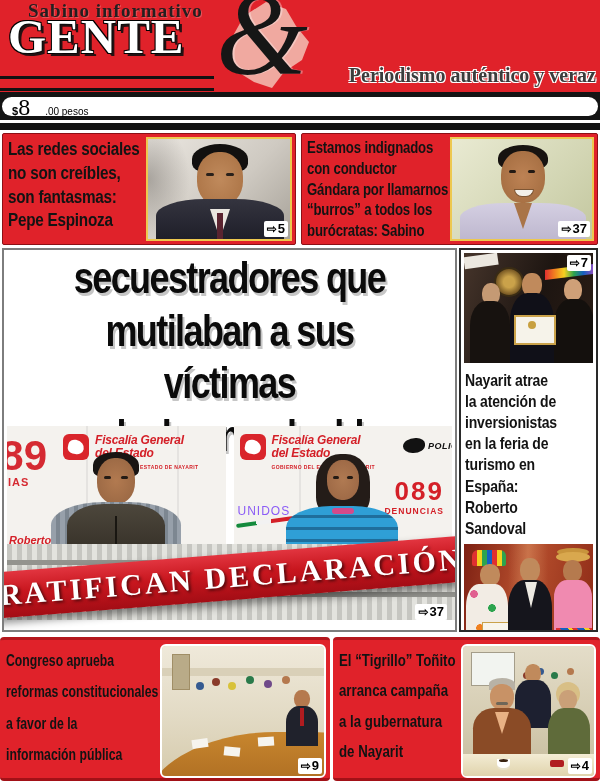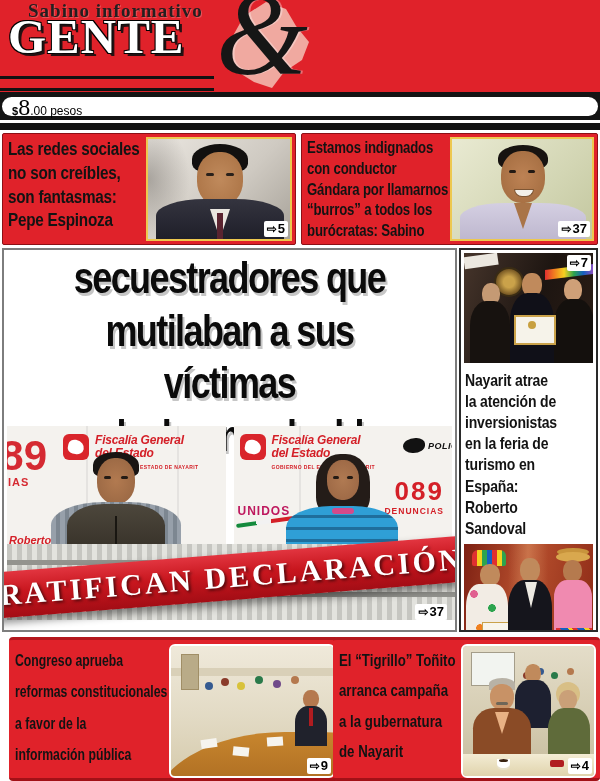--- a/index.html
+++ b/index.html
@@ -27,21 +27,21 @@
 
   
   .infobar{position:absolute;left:0;top:92px;width:600px;height:28px;background:#141414;}
   .pill{position:absolute;left:2px;top:5px;width:596px;height:19px;background:#ffffff;border-radius:10px;
     display:flex;align-items:center;justify-content:space-between;padding:0 10px;box-sizing:border-box;}
   .director{font-weight:bold;font-size:10.5px;color:#111;letter-spacing:.2px;}
   .issue{font-weight:bold;font-size:10px;color:#111;}
   .price{display:flex;align-items:flex-end;line-height:1;}
   .price .sym{font-weight:bold;font-size:11px;padding-bottom:2px;}
   .price .whole{font-family:"Liberation Serif",serif;font-size:24px;}
-  .price .frac{font-size:12px;padding-bottom:2px;}
+  .price .frac{font-size:10px;padding-bottom:2px;margin-left:15px;}
   .black-rule{position:absolute;left:0;top:123px;width:600px;height:7px;background:#141414;}
 
   
   .tbox{position:absolute;background:#e0222a;border:1px solid #8d1016;border-radius:2px;box-sizing:border-box;}
   .tbox-left{left:2px;top:133px;width:294px;height:112px;}
   .tbox-right{left:301px;top:133px;width:297px;height:112px;}
   .hl{white-space:pre-line;font-weight:800;color:#131313;transform-origin:left top;}
   .hl-top-left{position:absolute;left:5px;top:4px;font-size:18px;line-height:1.32;letter-spacing:-.3px;transform:scaleX(.85);}
   .hl-top-right{position:absolute;left:5px;top:3px;font-size:16.5px;line-height:1.26;letter-spacing:-.2px;transform:scaleX(.8);}
   .photo{position:absolute;border:2px solid #edc84f;overflow:hidden;background:#ddd;}
@@ -68,21 +68,21 @@
   .agency{position:absolute;color:#d42028;font-weight:800;font-size:11px;line-height:1.1;white-space:pre-line;
     font-style:italic;letter-spacing:-.2px;}
   .agency-sub{position:absolute;color:#d42028;font-weight:bold;font-size:5px;letter-spacing:.4px;}
   .clip-num{position:absolute;color:#d42028;font-weight:800;opacity:.95;}
   .backdrop-word{position:absolute;color:#d42028;font-weight:bold;font-style:italic;font-size:11px;}
   .police-wrap{position:absolute;display:flex;align-items:center;}
   .police-blob{width:22px;height:15px;background:#121212;border-radius:60% 40% 55% 45%;margin-right:3px;}
   .police-label{color:#121212;font-weight:800;font-style:italic;font-size:9px;letter-spacing:.5px;}
   .hot-num{position:absolute;color:#d42028;font-weight:800;font-size:26px;line-height:1;letter-spacing:2px;}
   .hot-label{position:absolute;color:#d42028;font-weight:800;font-size:8.5px;letter-spacing:1px;}
-  .unidos{position:absolute;color:#be185d;font-weight:700;font-size:12px;letter-spacing:1px;}
+  .unidos{position:absolute;color:#8b5cf6;font-weight:400;font-size:12px;letter-spacing:1px;}
   .swoosh{position:absolute;width:58px;height:4px;border-radius:2px;transform:rotate(-8deg);
     background:linear-gradient(90deg,#148a3c 0 35%,#f2f2f2 35% 60%,#d42028 60% 100%);}
   
   .head{position:absolute;border-radius:46%;}
   .hair{position:absolute;}
   .torso{position:absolute;}
   .fence{position:absolute;left:3px;top:294px;width:449px;height:76px;
     background:repeating-linear-gradient(90deg,#c6c6c1 0 5px,#e3e3de 5px 10px);}
   .fence .rail{position:absolute;left:0;width:100%;height:5px;background:#93938e;}
   .ribbon{position:absolute;left:-12px;top:304px;width:479px;height:46px;transform:rotate(-4.5deg);
@@ -96,21 +96,21 @@
     border:2px solid #2a2a2a;box-sizing:border-box;padding:3px;overflow:hidden;}
   .rphoto{position:relative;width:100%;overflow:hidden;background:#222;}
   .rphoto1{height:110px;}
   .rphoto2{height:114px;}
   .r-hl{position:relative;white-space:pre-line;font-weight:800;color:#131313;font-size:16.5px;
     line-height:1.28;letter-spacing:-.2px;transform:scaleX(.85);transform-origin:left top;margin:7px 0 5px 1px;}
 
   
   .bbox{position:absolute;background:#e0222a;border-top:3px solid #b3161c;border-bottom:3px solid #a21117;
     border-radius:4px;box-sizing:border-box;}
-  .bbox-left{left:9px;top:637px;width:330px;height:144px;}
+  .bbox-left{left:0;top:637px;width:330px;height:144px;}
   .bbox-right{left:333px;top:637px;width:267px;height:144px;}
   .hl-bot-left{position:absolute;left:6px;top:5px;font-size:17px;line-height:1.85;letter-spacing:0;transform:scaleX(.72);}
   .hl-bot-right{position:absolute;left:6px;top:6px;font-size:17px;line-height:1.78;transform:scaleX(.78);}
   .bphoto{position:absolute;top:4px;border:2px solid #ffffff;border-radius:6px;overflow:hidden;background:#cfc6ad;}
   .bphoto-congress{left:160px;width:162px;height:130px;}
   .bphoto-banquet{left:128px;width:131px;height:130px;}
 
   
   .dot{position:absolute;border-radius:50%;}
 </style>
@@ -120,20 +120,21 @@
 <div class="page">
 
   <div class="masthead">
     <div class="tagline-top">Sabino informativo</div>
     <div class="mast-title title-gente">GENTE</div>
     <svg class="map-shape" viewBox="0 0 122 92">
       <path d="M60,2 L80,9 L90,26 L103,42 L96,60 L78,72 L66,88 L48,82 L32,72 L22,52 L28,34 L38,16 Z" fill="#f0a9a0"></path>
     </svg>
     <div class="amp">&amp;</div>
     <div class="dbl-lines"></div>
+    <div class="tagline-bottom">Periodismo auténtico y veraz</div>
   </div>
 
   <div class="infobar">
     <div class="pill">
       <span class="price">
         <span class="sym">$</span>
         <span class="whole">8</span>
         <span class="frac">.00 pesos</span>
       </span>
     </div>

